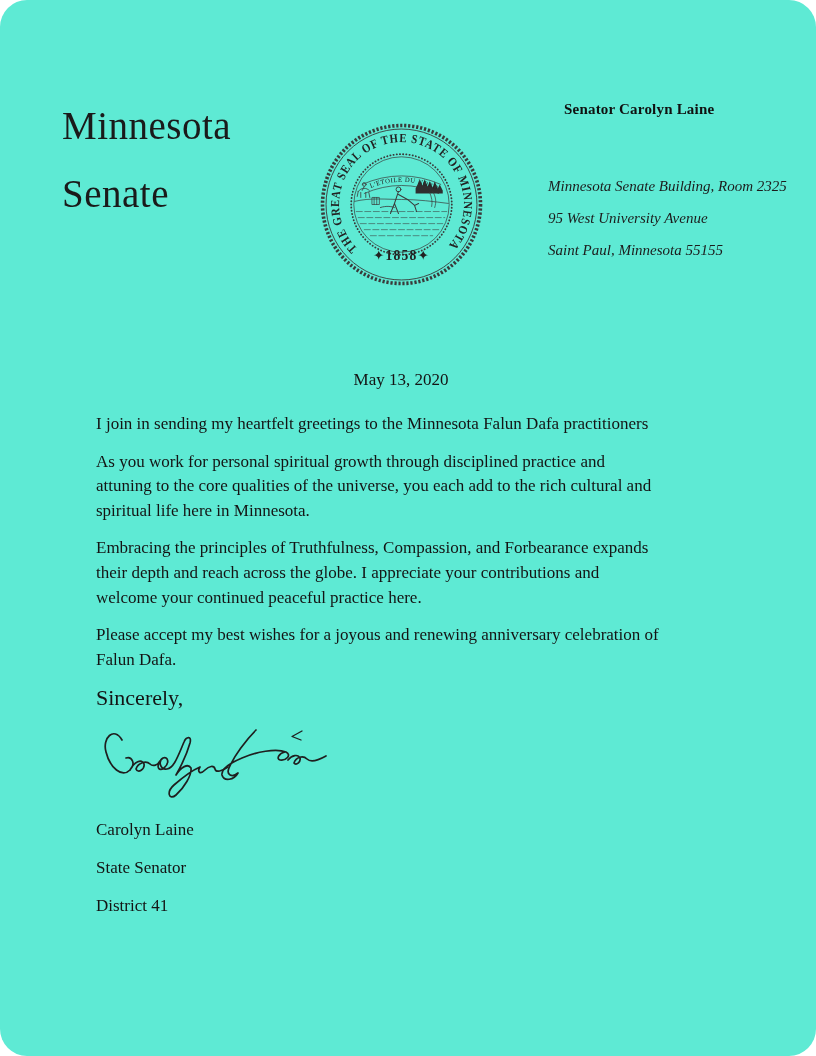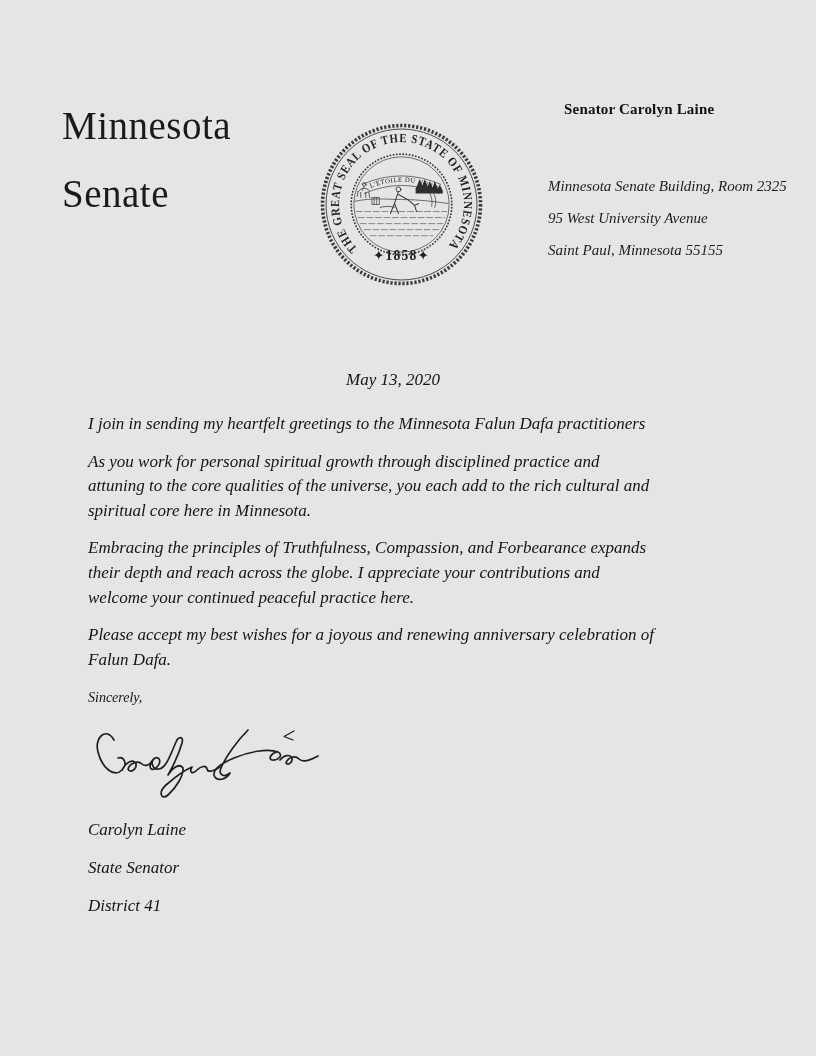--- a/index.html
+++ b/index.html
@@ -1,45 +1,46 @@
 <!DOCTYPE html>
 <html><head>
 <meta charset="utf-8">
 <style>
   html,body{margin:0;padding:0;background:#fff;}
   .page{
     position:relative;
     width:816px;height:1056px;
-    background:#e5e5e5;
+    background:#5eead4;
     font-family:"Liberation Serif", serif;
     color:#141414;
     overflow:hidden;
+    border-radius:27px;
   }
   
   .org{
     position:absolute;left:62px;top:92px;
     font-size:39px;line-height:68px;
     letter-spacing:0.5px;color:#1a1a1a;
   }
   .seal{position:absolute;left:320px;top:123px;width:163px;height:163px;}
   .contact{position:absolute;left:548px;top:96px;width:250px;}
   .contact-name{
     font-size:15px;font-weight:700;line-height:26px;color:#101010;
     margin:0 0 48px 16px;letter-spacing:0.2px;
   }
   .contact-line{font-size:15px;line-height:32px;color:#1c1c1c;font-style:italic;}
   
-  .content{position:absolute;left:88px;top:368px;width:628px;font-style:italic;}
+  .content{position:absolute;left:96px;top:368px;width:628px;}
   .date{
     font-size:17px;line-height:24px;text-align:center;
     padding-right:18px;margin:0 0 20px 0;
   }
   .para{margin:0 0 13px 0;font-size:17px;line-height:24.6px;}
   .para .line{display:block;}
-  .closing{margin:0 0 8px 0;font-size:14px;line-height:25px;}
+  .closing{margin:0 0 8px 0;font-size:22px;line-height:25px;}
   .signature{display:block;width:250px;height:92px;margin:0 0 6px 0;}
   .signoff-line{font-size:17px;line-height:24.6px;margin:8px 0 13px 0;}
 </style>
 </head>
 <body>
 
 <div class="page">
 
   <div class="org">
     <div>Minnesota</div>
@@ -107,21 +108,21 @@
   <div class="content">
     <div class="date">May 13, 2020</div>
 
     <p class="para">
       <span class="line">I join in sending my heartfelt greetings to the Minnesota Falun Dafa practitioners</span>
     </p>
 
     <p class="para">
       <span class="line">As you work for personal spiritual growth through disciplined practice and</span>
       <span class="line">attuning to the core qualities of the universe, you each add to the rich cultural and</span>
-      <span class="line">spiritual core here in Minnesota.</span>
+      <span class="line">spiritual life here in Minnesota.</span>
     </p>
 
     <p class="para">
       <span class="line">Embracing the principles of Truthfulness, Compassion, and Forbearance expands</span>
       <span class="line">their depth and reach across the globe. I appreciate your contributions and</span>
       <span class="line">welcome your continued peaceful practice here.</span>
     </p>
 
     <p class="para">
       <span class="line">Please accept my best wishes for a joyous and renewing anniversary celebration of</span>

